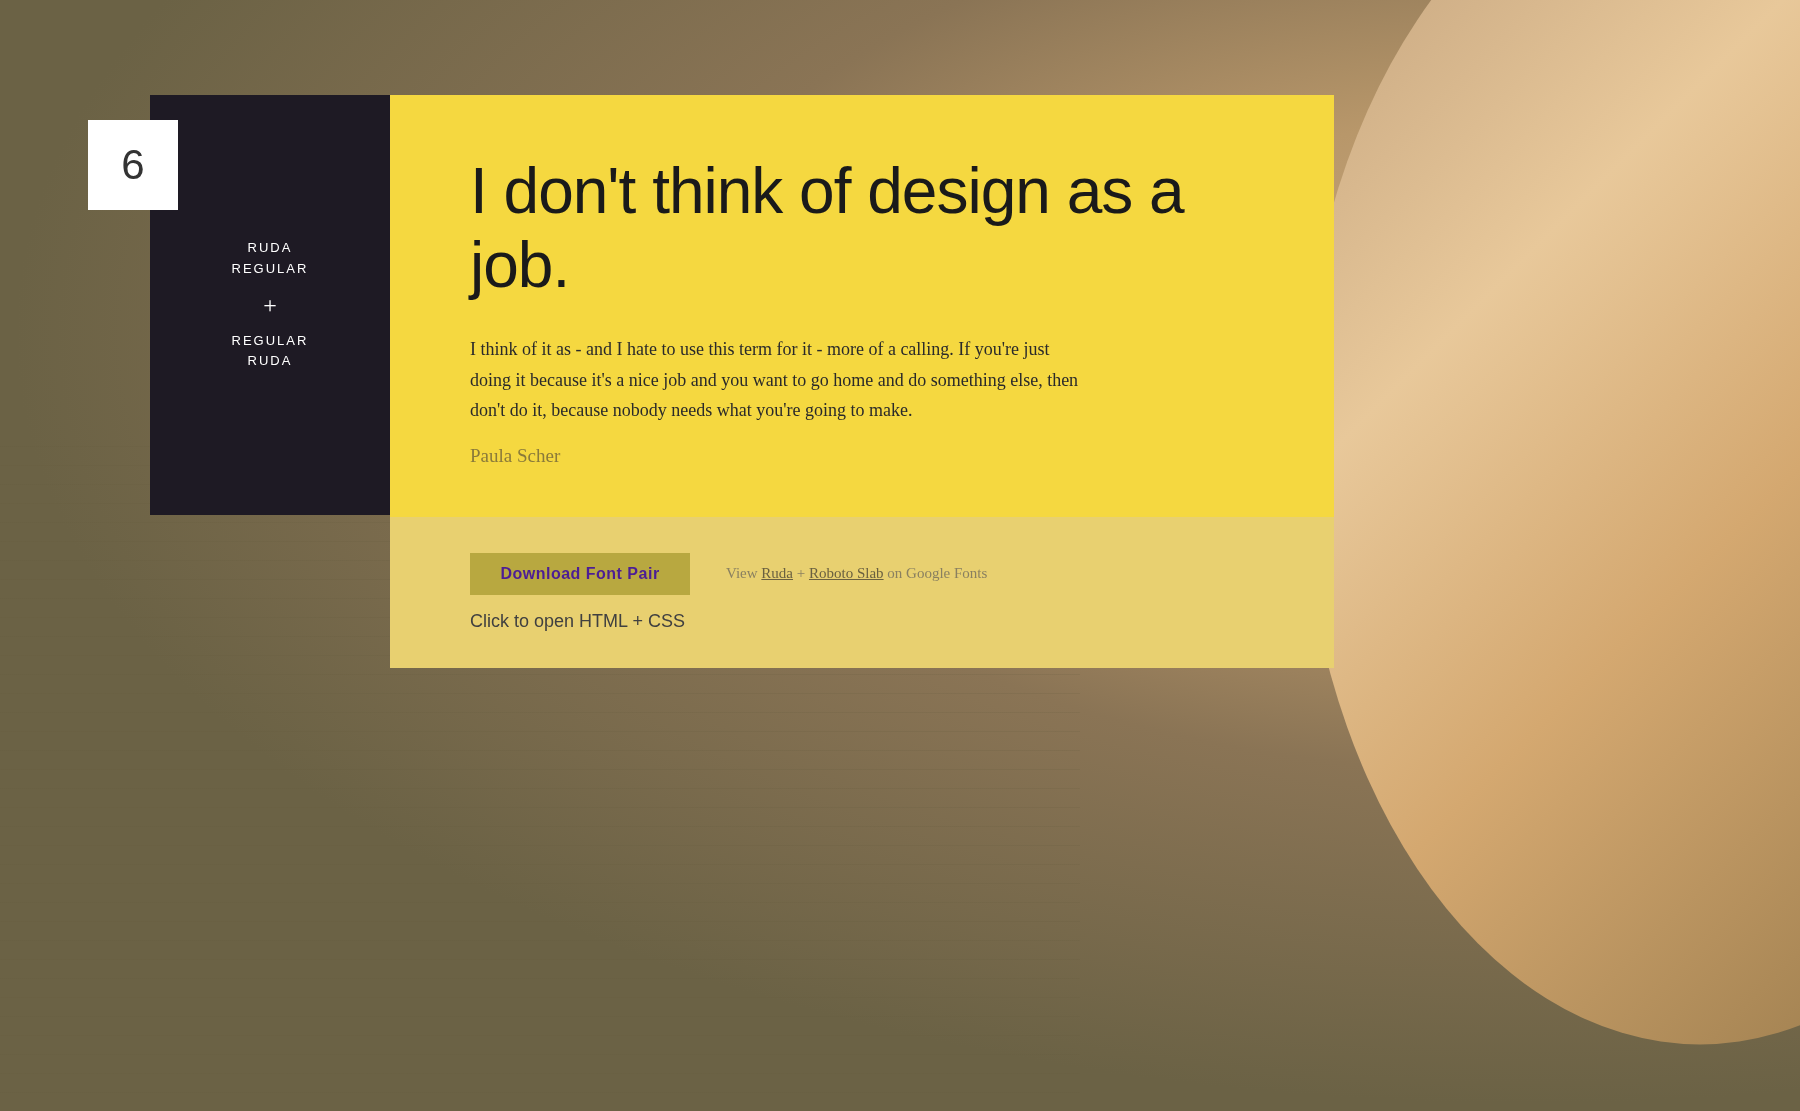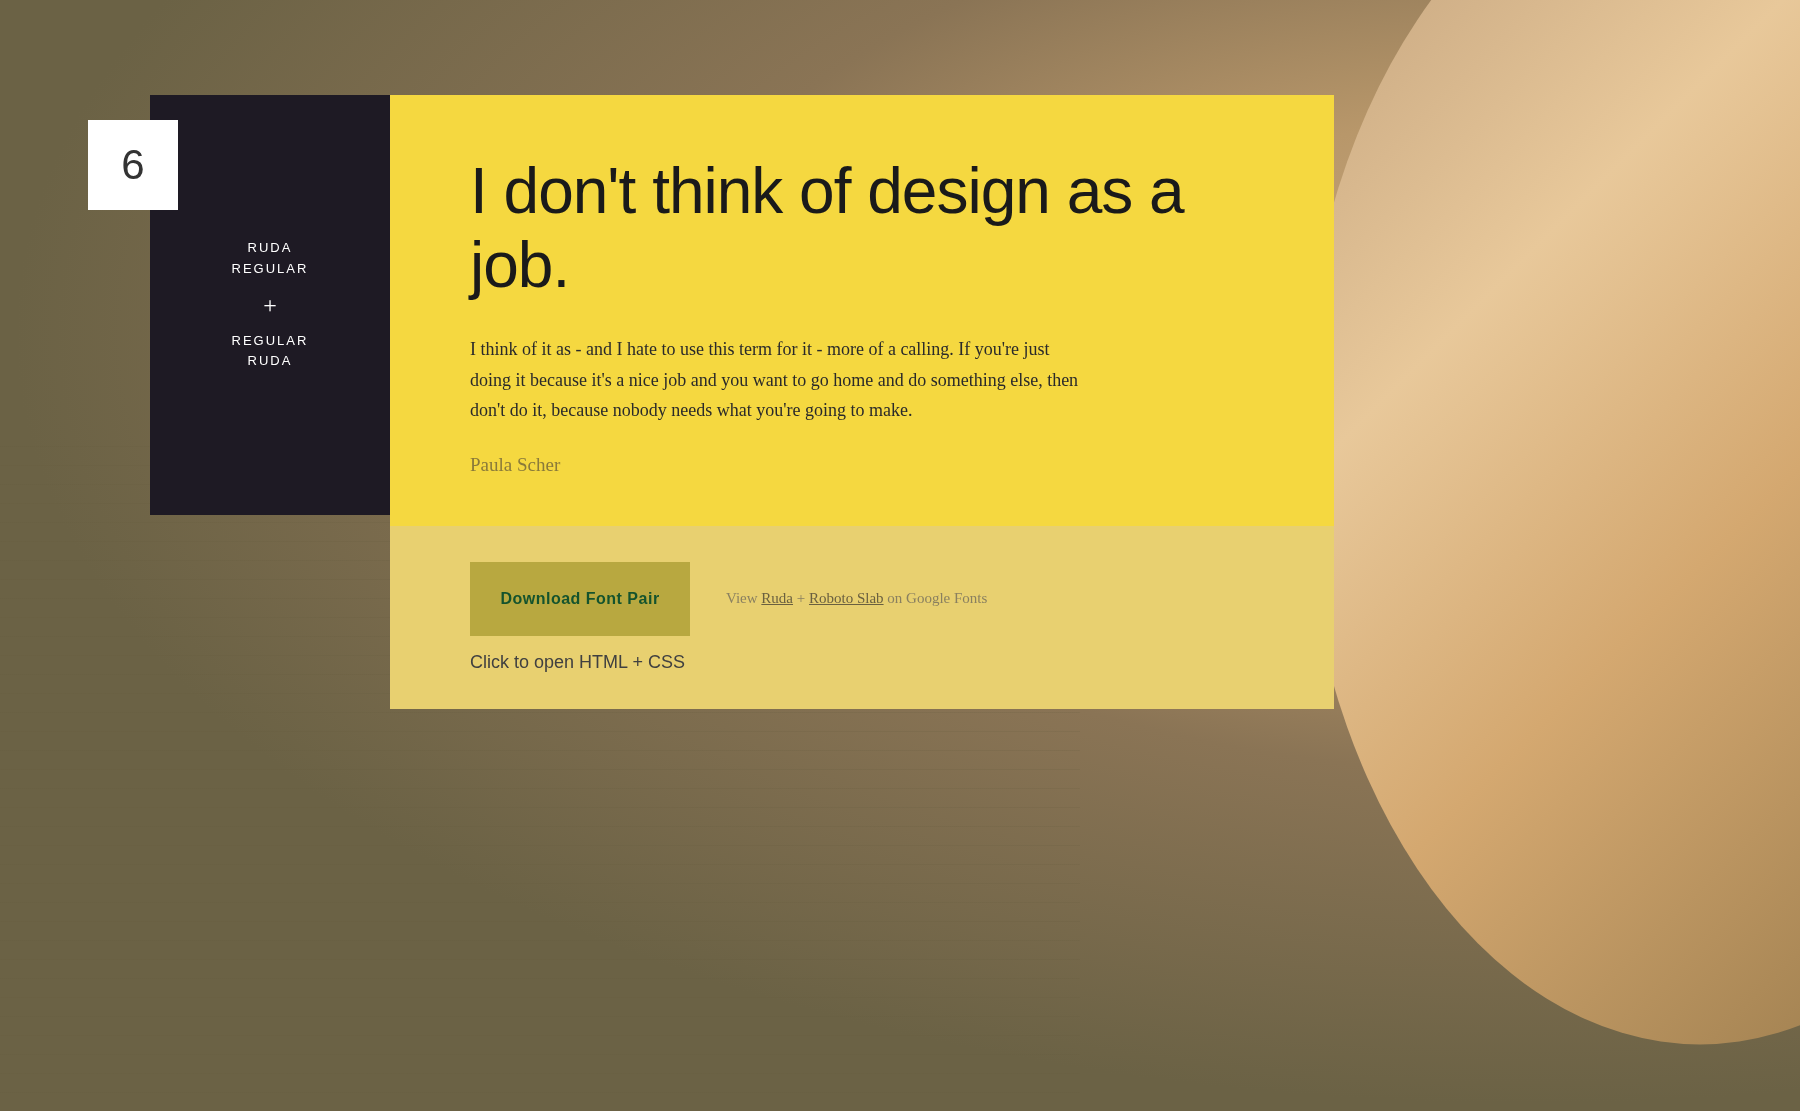--- a/index.html
+++ b/index.html
@@ -124,21 +124,21 @@
       line-height: 1.15;
       margin-bottom: 32px;
       letter-spacing: -1px;
     }
 
     .body-text {
       font-family: Georgia, serif;
       font-size: 18px;
       line-height: 1.7;
       color: #2a2a2a;
-      margin-bottom: 28px;
+      margin-bottom: 19px;
       max-width: 620px;
     }
 
     .attribution {
       font-family: Georgia, serif;
       font-size: 19px;
       color: #8a7a3a;
       font-style: normal;
     }
 
@@ -151,24 +151,24 @@
     }
 
     .footer-row {
       display: flex;
       align-items: center;
       gap: 36px;
     }
 
     .action-button {
       width: 220px;
-      padding: 28px 20px;
+      padding: 12px 20px;
       background: #b8a840;
       border: none;
-      color: #14532d;
+      color: #4c1d95;
       font-family: Arial, sans-serif;
       font-size: 16px;
       font-weight: 600;
       letter-spacing: 0.5px;
       cursor: pointer;
       text-align: center;
       flex-shrink: 0;
     }
 
     .footer-link-text {

